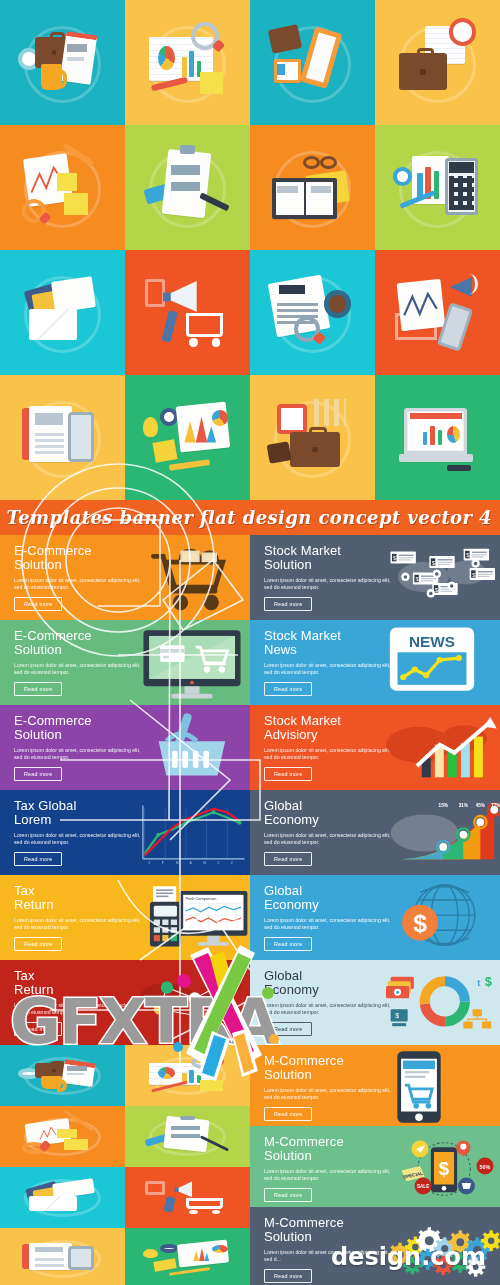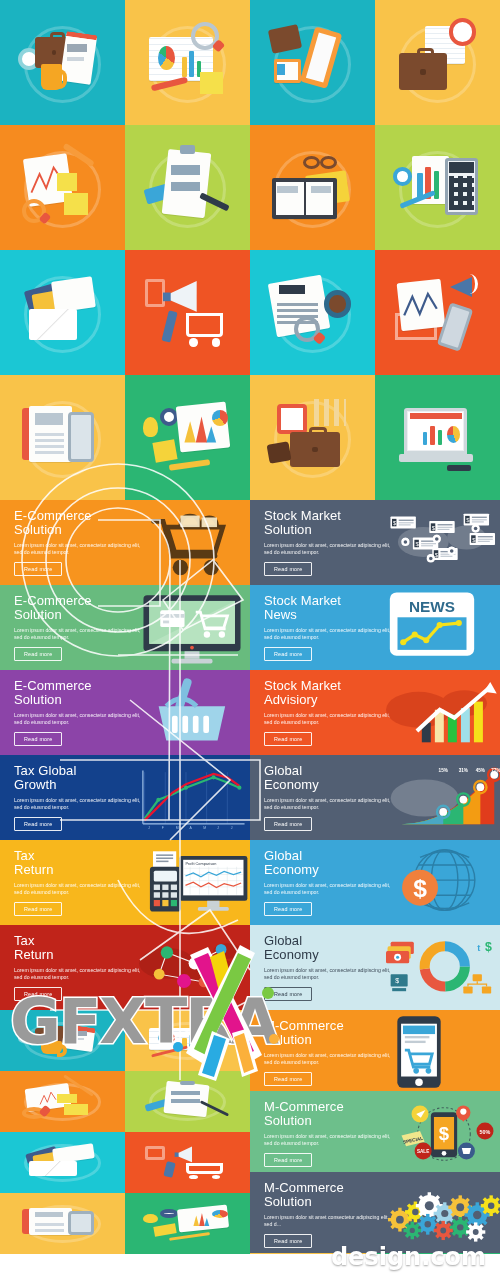--- a/index.html
+++ b/index.html
@@ -281,20 +281,23 @@
         <div class="sh bar" style="left:34%;top:44%;width:5%;height:14%;background:#3aa6d8"></div>
         <div class="sh bar" style="left:42%;top:38%;width:5%;height:20%;background:#e8573f"></div>
         <div class="sh bar" style="left:50%;top:42%;width:5%;height:16%;background:#2bb673"></div>
         <div class="sh pie" style="left:60%;top:38%;width:14%;height:18%;background:conic-gradient(#f5c13a 0 45%,#3aa6d8 45% 75%,#e8573f 75% 100%)"></div>
         <div class="sh" style="left:8%;top:68%;width:80%;height:8%;background:#cfd8dc;border-radius:2px"></div>
         <div class="sh" style="left:60%;top:80%;width:26%;height:6%;background:#2f3b49;border-radius:2px"></div>
         </div>
       </div>
     </div>
 
+  <div class="title-strip">
+    <div class="script">Templates banner flat design concept vector 4</div>
+  </div>
 
   <div id="banner-stack">
       <div class="banner-row">
         <div class="banner" style="background: rgb(247, 148, 30);">
     <h3 style="color:#ffffff">
       <span>E-Commerce</span><br>
       <span>Solution</span>
     </h3>
     <p style="color:rgba(255,255,255,.92)">Lorem ipsum dolor sit amet, consectetur adipiscing elit, sed do eiusmod tempor.</p>
     <span class="readmore" style="color:#ffffff;border-color:rgba(255,255,255,.9)">Read more</span>
@@ -470,21 +473,21 @@
         <rect x="92" y="34" width="11" height="42" fill="#9fe0ea"></rect>
         <rect x="108" y="26" width="11" height="50" fill="#f5e11a"></rect>
         <polyline points="38,62 66,36 84,46 128,8" fill="none" stroke="#ffffff" stroke-width="5"></polyline>
         <polygon points="128,2 136,16 120,14" fill="#ffffff"></polygon>
       </svg></div></div>
       </div>
       <div class="banner-row">
         <div class="banner" style="background: rgb(19, 65, 140);">
     <h3 style="color:#ffffff">
       <span>Tax Global</span><br>
-      <span>Growth</span>
+      <span>Lorem</span>
     </h3>
     <p style="color:rgba(255,255,255,.92)">Lorem ipsum dolor sit amet, consectetur adipiscing elit, sed do eiusmod tempor.</p>
     <span class="readmore" style="color:#ffffff;border-color:rgba(255,255,255,.9)">Read more</span>
     <div class="gfx"><svg viewBox="0 0 130 80" width="112" height="78">
         <g stroke="#3f6bb5" stroke-width="1" opacity=".55">
           <path d="M10 10 V70 M34 10 V70 M58 10 V70 M82 10 V70 M106 10 V70"></path>
         </g>
         <polyline points="10,64 26,42 42,36 58,28 74,22 90,16 106,22 120,28" fill="none" stroke="#2bb673" stroke-width="2.6"></polyline>
         <polyline points="10,66 26,50 42,34 58,24 74,18 90,12 106,16 120,26" fill="none" stroke="#e8142e" stroke-width="2.6"></polyline>
         <g fill="#2bb673">

